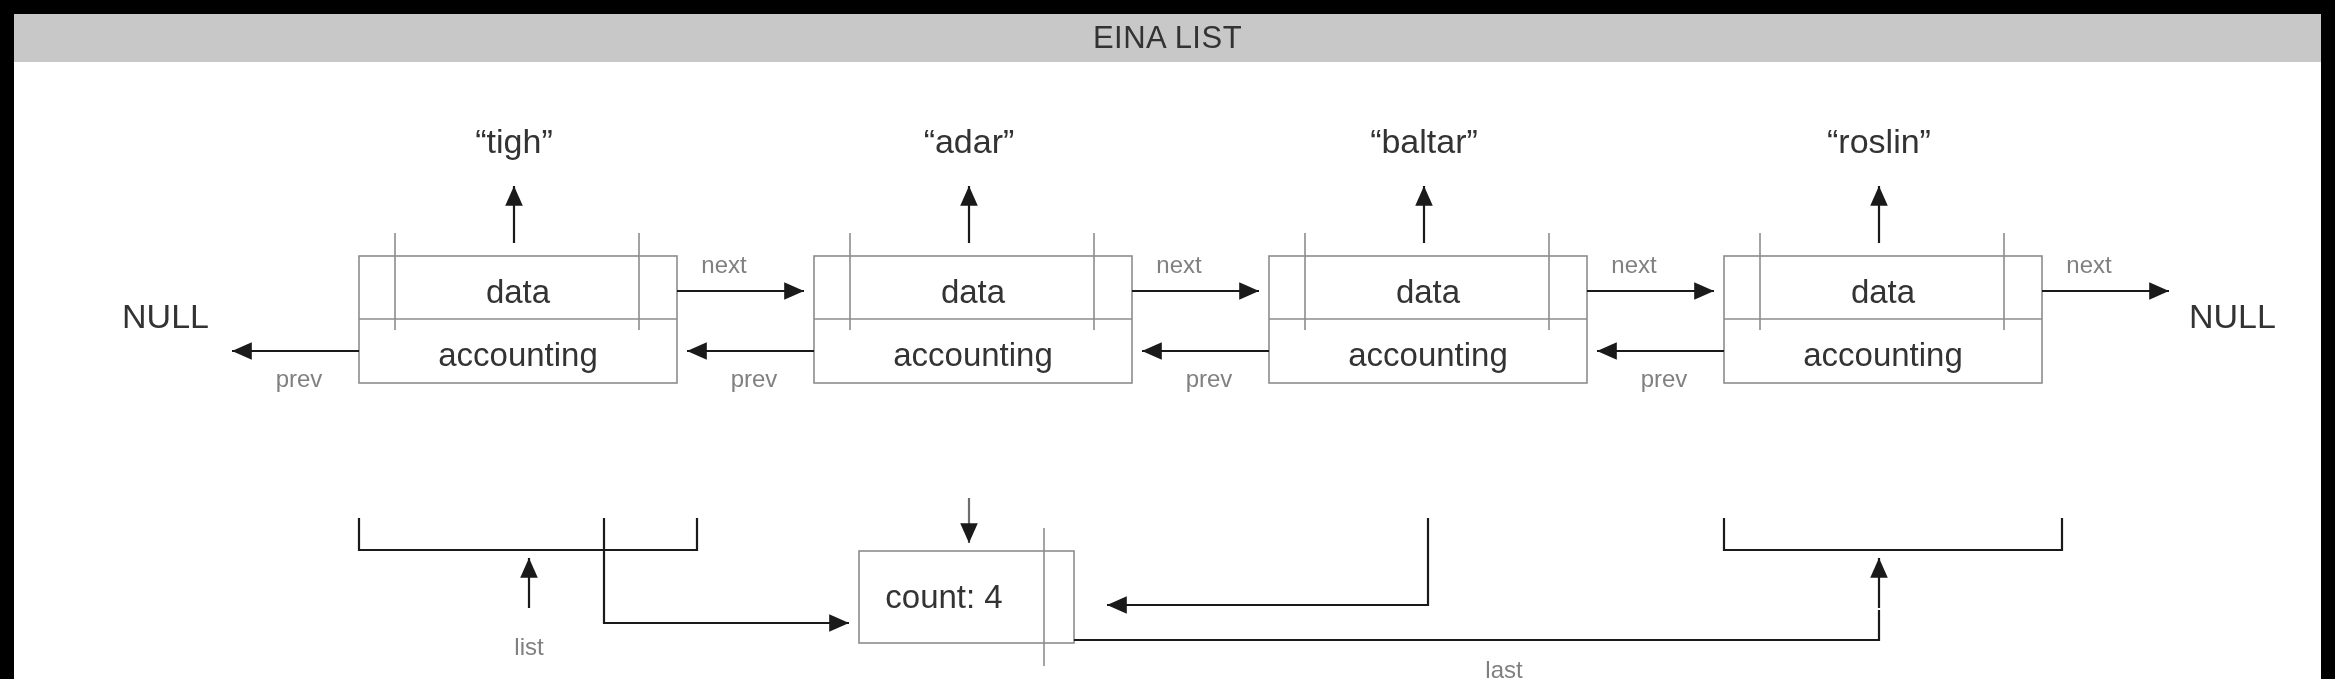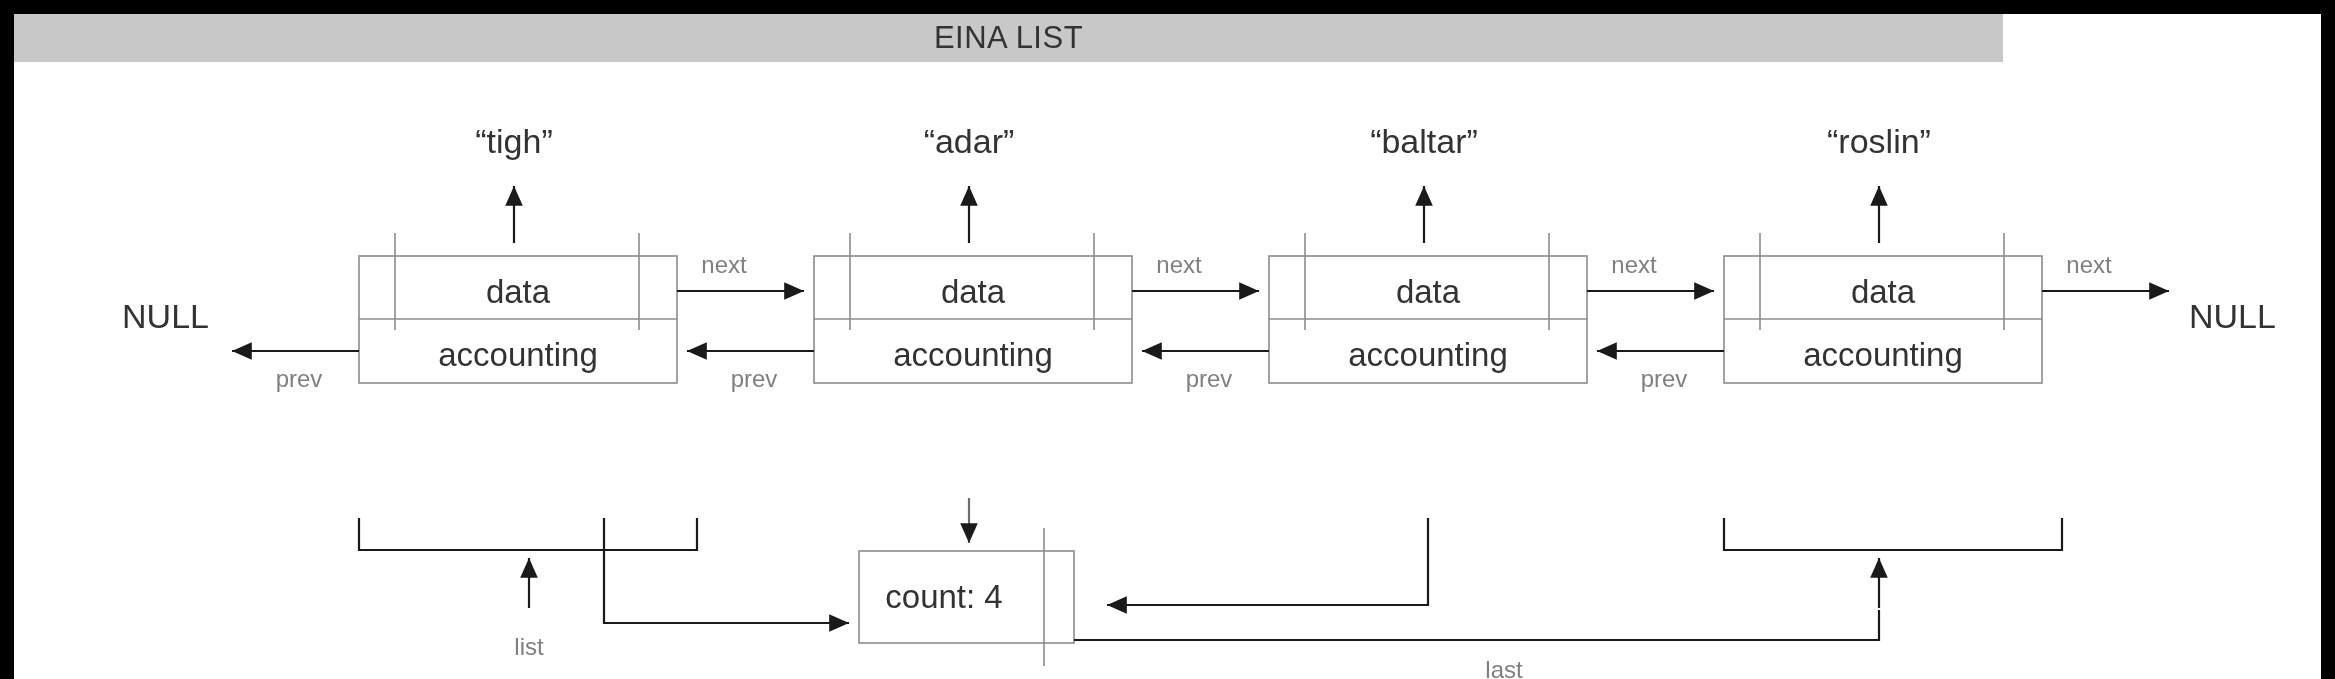--- a/index.html
+++ b/index.html
@@ -1,19 +1,19 @@
 <!DOCTYPE html>
 <html><head>
 <meta charset="utf-8">
 <style>
   html,body{margin:0;padding:0;background:#000;}
   body{width:2335px;height:679px;overflow:hidden;font-family:"Liberation Sans",sans-serif;}
   #root{position:relative;width:2335px;height:679px;background:#000;}
   #page{position:absolute;left:14px;top:14px;width:2307px;height:665px;background:#fff;overflow:hidden;}
-  #titlebar{position:absolute;left:0;top:0;width:1989px;height:48px;background:#c8c8c8;
+  #titlebar{position:absolute;left:0;top:0;width:2307px;height:48px;background:#c8c8c8;
             display:flex;align-items:center;justify-content:center;}
   #titlebar .t{font-size:31px;color:#333;letter-spacing:.5px;}
   #canvas{position:absolute;left:0;top:64px;width:2307px;height:617px;}
   svg{display:block;}
   .lbl-big{font-size:34px;fill:#333;font-family:"Liberation Sans",sans-serif;}
   .lbl-cell{font-size:33px;fill:#333;font-family:"Liberation Sans",sans-serif;}
   .lbl-sm{font-size:24px;fill:#808080;font-family:"Liberation Sans",sans-serif;}
   .lbl-cnt{font-size:33px;fill:#333;font-family:"Liberation Sans",sans-serif;}
   .box{fill:none;stroke:#8c8c8c;stroke-width:1.6;}
   .sep{stroke:#8c8c8c;stroke-width:1.6;}

